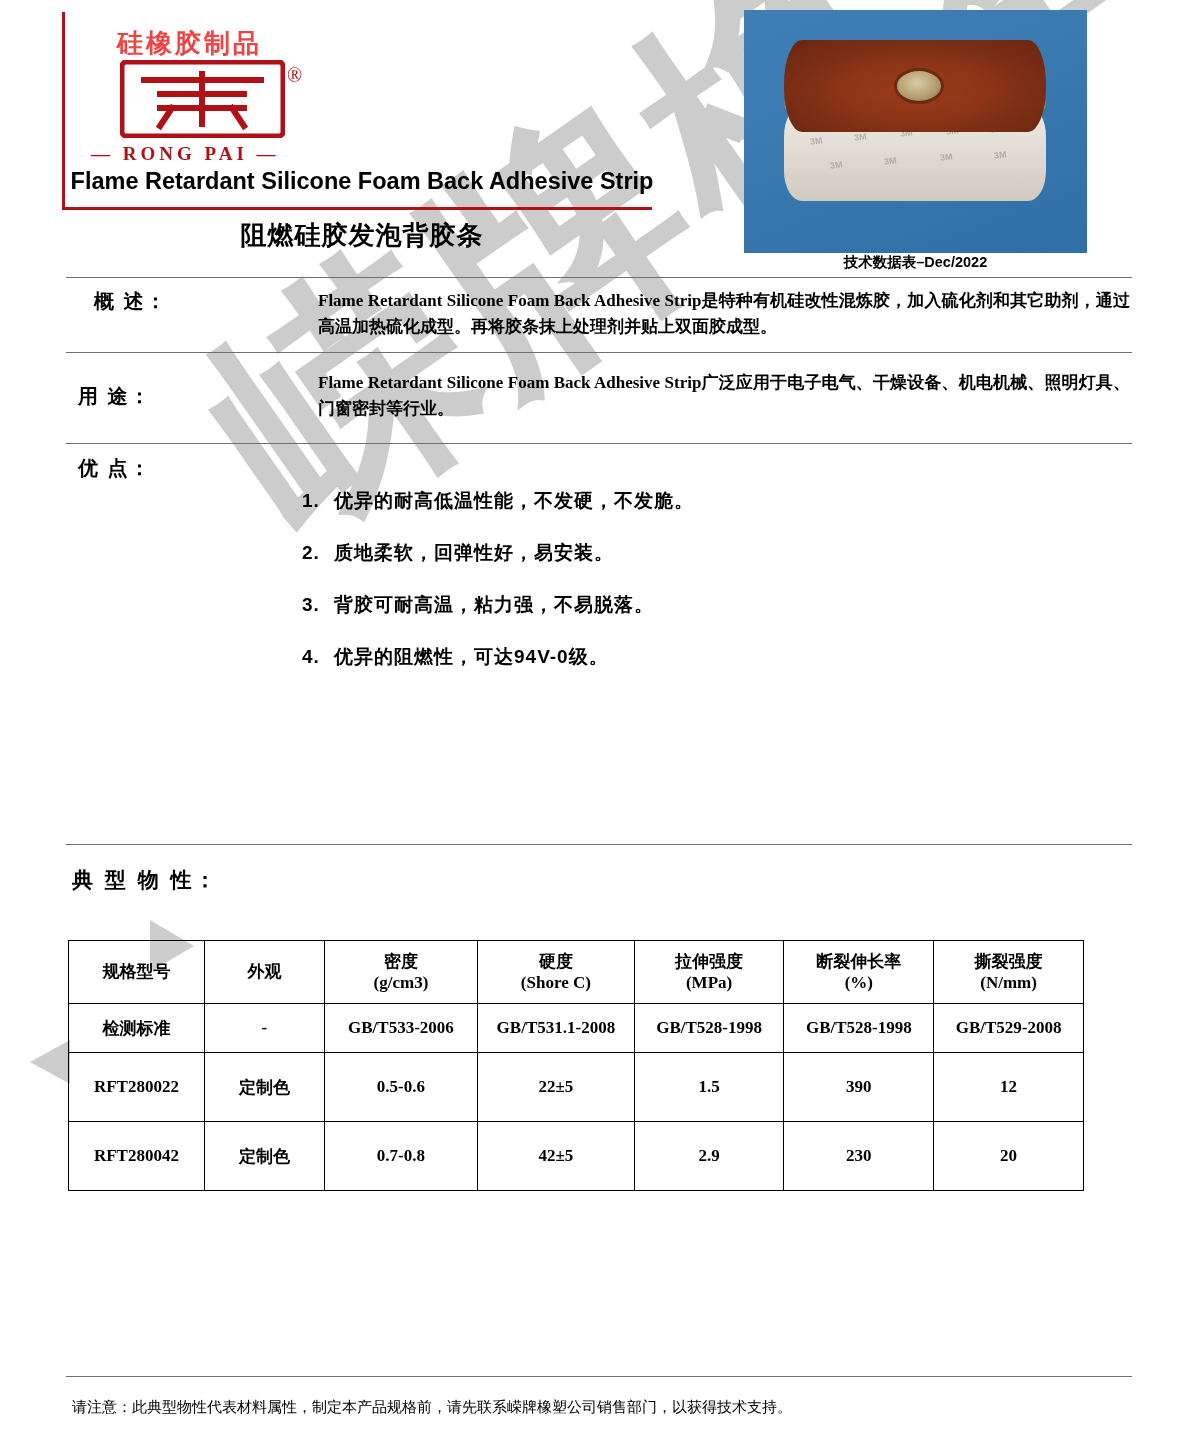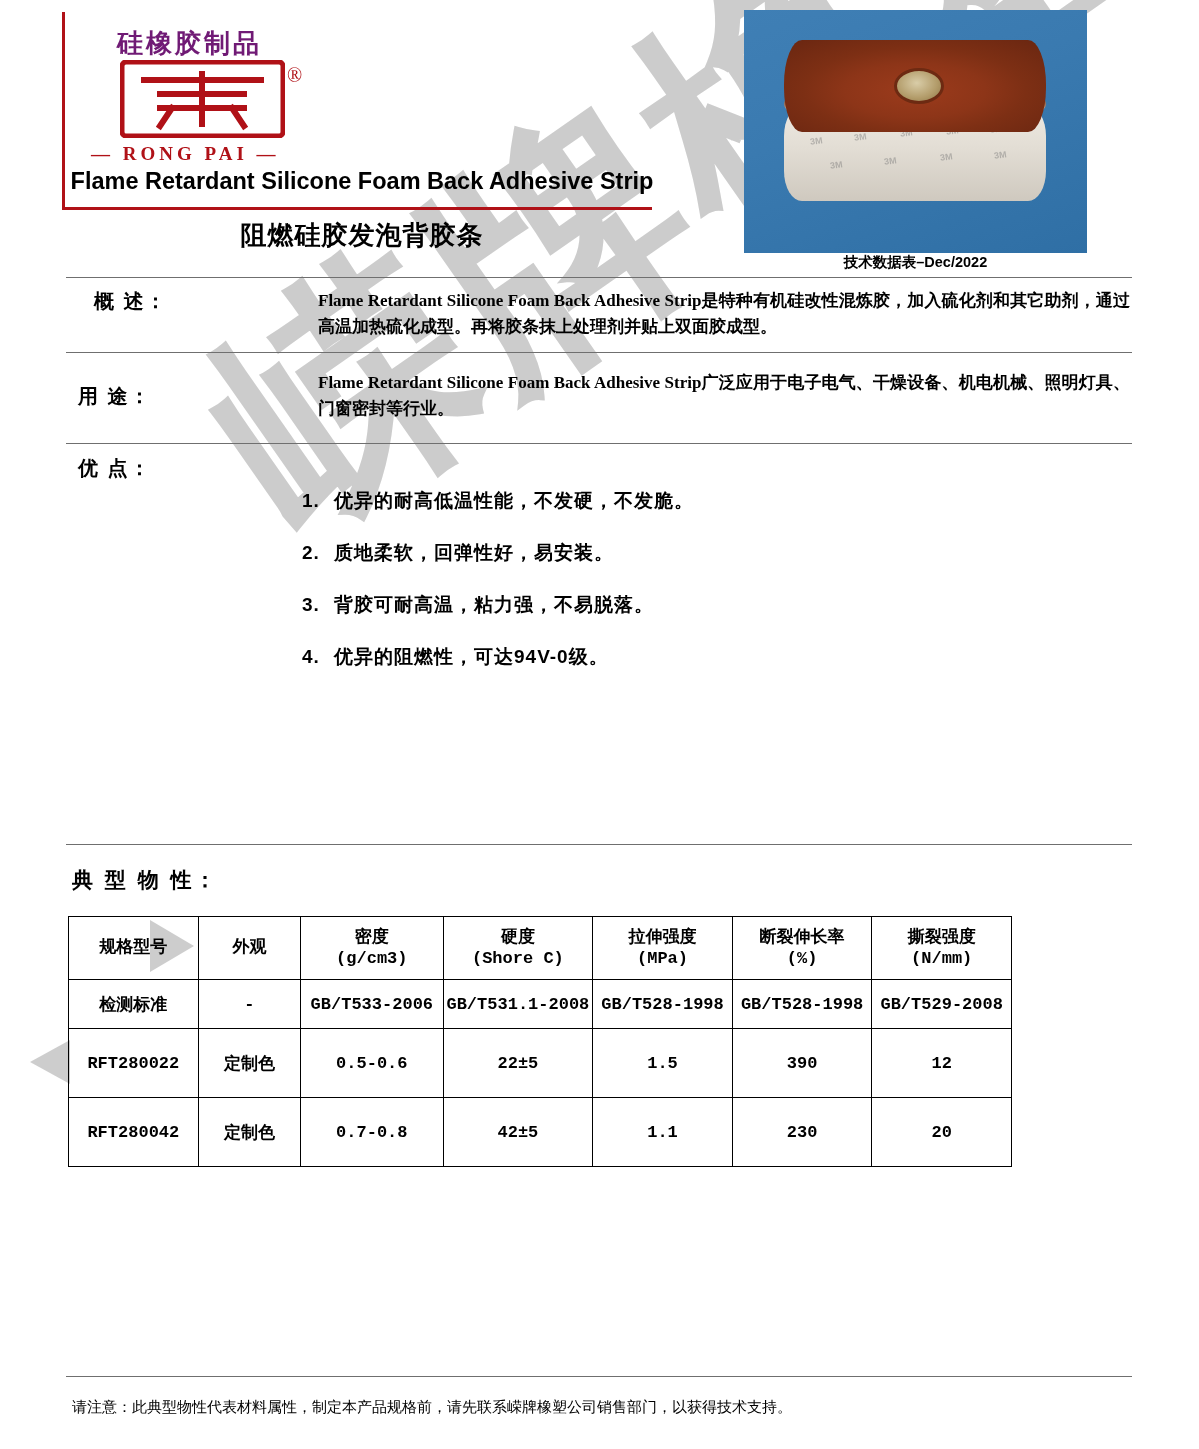--- a/index.html
+++ b/index.html
@@ -74,21 +74,21 @@
     border-left: 3px solid #b01117;
     border-bottom: 3px solid #b01117;
     box-sizing: border-box;
   }
   .logo-cn {
     position: absolute;
     left: 52px; top: 14px;
     font-size: 26px;
     font-weight: bold;
     letter-spacing: 3px;
-    color: #701a75;
+    color: #ef4444;
     font-family: "Liberation Sans", sans-serif;
   }
   .logo-mark {
     position: absolute;
     left: 55px; top: 48px;
     width: 165px; height: 78px;
   }
   .logo-reg {
     position: absolute;
     left: 222px; top: 52px;
@@ -229,24 +229,24 @@
   .props-label {
     position: absolute;
     left: 72px; top: 866px;
     font-size: 21px;
     font-weight: bold;
     font-family: "Liberation Sans", sans-serif;
     letter-spacing: 3px;
   }
   table.props {
     position: absolute;
-    left: 68px; top: 916px;
-    width: 944px;
+    left: 68px; top: 940px;
+    width: 1016px;
     border-collapse: collapse;
-    font-family: Liberation Mono, monospace;
+    font-family: Liberation Serif, serif;
   }
   table.props td, table.props th {
     border: 1px solid #000;
     text-align: center;
     vertical-align: middle;
     font-size: 17px;
     font-weight: bold;
     padding: 0 2px;
     height: 68px;
   }
@@ -392,21 +392,21 @@
         <td>22±5</td>
         <td>1.5</td>
         <td>390</td>
         <td>12</td>
       </tr>
       <tr>
         <td>RFT280042</td>
         <td>定制色</td>
         <td>0.7-0.8</td>
         <td>42±5</td>
-        <td>1.1</td>
+        <td>2.9</td>
         <td>230</td>
         <td>20</td>
       </tr>
     </tbody>
   </table>
 
   <div class="footer-rule"></div>
   <div class="footer-note">
     <b>请注意：</b><span>此典型物性代表材料属性，制定本产品规格前，请先联系嵘牌橡塑公司销售部门，以获得技术支持。</span>
   </div>

